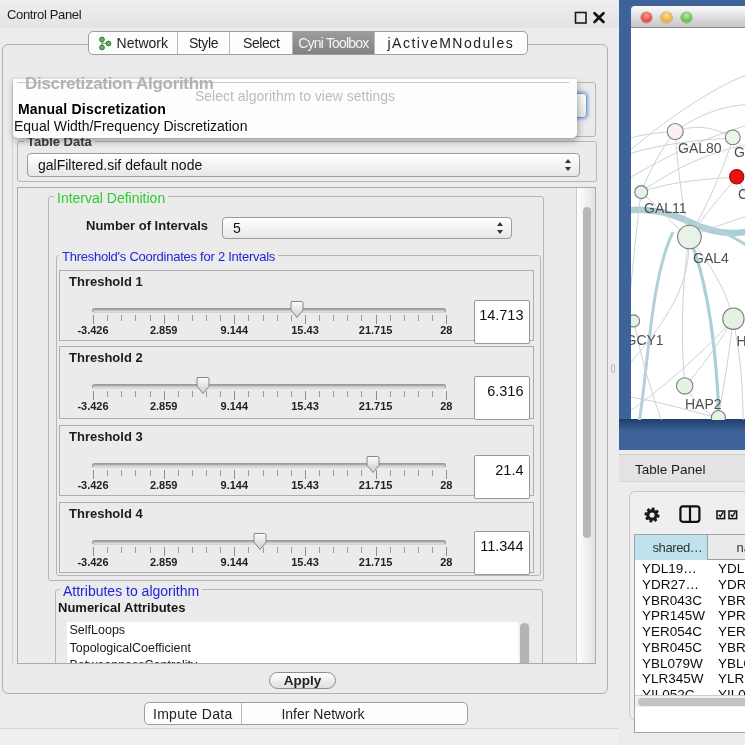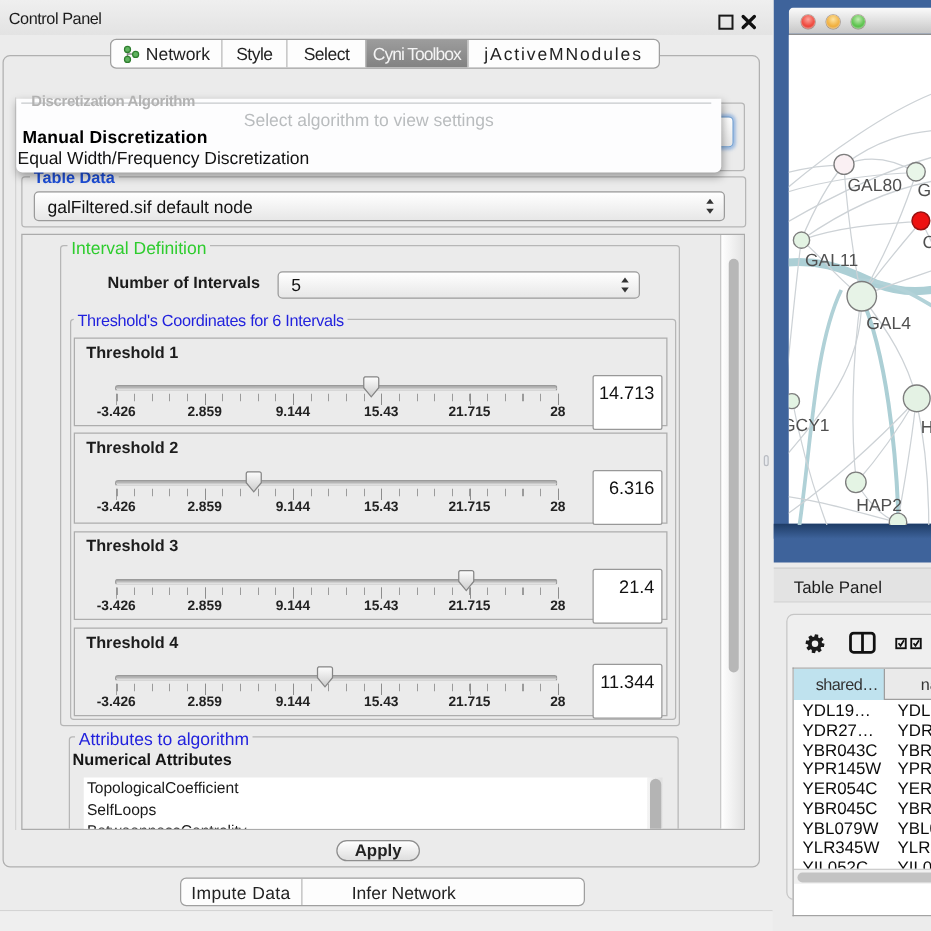--- a/index.html
+++ b/index.html
@@ -69,21 +69,21 @@
 
 #btabs { position:absolute; left:144px; top:702px; width:324px; height:23px; display:flex;
   background:#fdfdfd; border:1px solid #9f9f9f; border-radius:5px; overflow:hidden;
   font-size:14px; color:#222; z-index:5;gap:25px; }
 #btabs .tb { display:flex; align-items:center; justify-content:center; border-right:1px solid #b9b9b9; }
 #btabs .sel { background:linear-gradient(#9c9c9c,#828282); color:#ededed; }
 
 
 #popup { position:absolute; left:13px; top:79px; width:564px; height:59px; background:#fdfdfe;
   border-radius:0 0 5px 5px; box-shadow:1px 3px 7px rgba(0,0,0,0.34); z-index:8; }
-#popup .ghost1 { position:absolute; left:12px; top:-5px; font-size:12px; letter-spacing:-0.3px; font-weight:bold; color:#b2b2b2; }
+#popup .ghost1 { position:absolute; left:12px; top:-5px; font-size:17px; letter-spacing:-0.3px; font-weight:bold; color:#b2b2b2; }
 #popup .line { position:absolute; left:4px; top:3px; width:552px; height:1px; background:#c6c9cc; }
 #popup .ghost2 { position:absolute; left:182px; top:9px; font-size:14px; color:#b9bcbe; }
 #popup .it1 { position:absolute; left:5px; top:21.5px; font-size:14px; letter-spacing:0.2px; font-weight:bold; color:#000; }
 #popup .it2 { position:absolute; left:1px; top:39px; font-size:14px; color:#111; }
 
 
 #bluewin { position:absolute; left:619px; top:0; width:126px; height:450px; background:#3e639b; }
 #wtitle { position:absolute; left:12px; top:5.5px; width:114px; height:22px; border-radius:4px 0 0 0;
   background:linear-gradient(#fbfbfb,#c6c6c6); border-bottom:1px solid #8e8e8e; }
 .tl { position:absolute; top:6.5px; width:10.8px; height:10.8px; border-radius:50%; box-shadow:0 0 0 0.6px rgba(90,60,40,0.45), inset 0 -1px 1px rgba(255,255,255,0.4); }
@@ -135,21 +135,21 @@
     <div class="tb" style="width:53px;letter-spacing:-0.4px">Style</div>
     <div class="tb" style="width:63px;letter-spacing:-0.4px">Select</div>
     <div class="tb sel" style="width:82px;letter-spacing:-0.8px">Cyni Toolbox</div>
     <div class="tb" style="width:153px;border-right:none;letter-spacing:1.5px">jActiveMNodules</div>
   </div>
 
   <div class="group" style="left:17px;top:82px;width:579px;height:55px"></div>
   <div class="combo" style="left:22px;top:92.5px;width:565px;height:25px;
        border:1.5px solid #6f9fd4; box-shadow:0 0 2.5px 1.8px rgba(98,150,215,0.55)"></div>
 
-  <div class="glabel" style="left:24px;top:134px;font-weight:bold;color:#1d4ed8;font-size:13px">Table Data</div>
+  <div class="glabel" style="left:24px;top:134px;font-weight:bold;color:#404040;font-size:13px">Table Data</div>
   <div class="group" style="left:17px;top:141px;width:580px;height:41px"></div>
   <div class="combo" style="left:27px;top:152.5px;width:553px;height:24px">
     <span class="txt">galFiltered.sif default node</span>
     <svg class="updn" width="8" height="14" viewBox="0 0 8 14">
       <path d="M4 1 L7 5 L1 5 Z" fill="#333"></path>
         <path d="M4 13 L7 9 L1 9 Z" fill="#333"></path>
       </svg>
   </div>
 
   <div id="spane">
@@ -160,21 +160,21 @@
 
       <div class="abs" style="left:85px;top:217px;font-size:13px;font-weight:bold;color:#1c1c1c">Number of Intervals</div>
       <div class="combo" style="left:221px;top:216px;width:290px;height:21.5px">
         <span class="txt">5</span>
         <svg class="updn" width="8" height="14" viewBox="0 0 8 14">
           <path d="M4 1 L7 5 L1 5 Z" fill="#333"></path>
             <path d="M4 13 L7 9 L1 9 Z" fill="#333"></path>
           </svg>
       </div>
 
-      <div class="glabel" style="left:58px;top:248px;color:#2222dd;font-size:13px;letter-spacing:-0.25px">Threshold's Coordinates for 6 Intervals</div>
+      <div class="glabel" style="left:58px;top:248px;color:#2222dd;font-size:13px;letter-spacing:-0.25px">Threshold's Coordinates for 2 Intervals</div>
       <div class="group" style="left:55px;top:254px;width:485px;height:321px"></div>
 
 <div class="tbox" style="top:269px;height:71px">
   <div class="tname">Threshold 1</div>
   <div class="groove"></div>
   <div class="ticks"></div>
   <div class="ticksM"></div>
   <div class="tlab" style="left:3.0px">-3.426</div>
           <div class="tlab" style="left:73.7px">2.859</div>
           <div class="tlab" style="left:144.3px">9.144</div>
@@ -256,22 +256,22 @@
             </defs>
     <path d="M2.5 1.5 h10 a1.5 1.5 0 0 1 1.5 1.5 v7.2 L8 17.5 L2 10.2 V3 a1.5 1.5 0 0 1 1.5-1.5 Z" fill="url(#thg4)" stroke="#858585" stroke-width="1"></path>
   </svg>
   <div class="vbox">11.344</div>
 </div>
 
       <div class="glabel" style="left:59px;top:581.5px;color:#2222dd">Attributes to algorithm</div>
       <div class="group" style="left:54px;top:588px;width:488px;height:90px"></div>
       <div class="abs" style="left:57px;top:599px;font-size:13px;font-weight:bold;color:#151515">Numerical Attributes</div>
       <div id="numlist">
+          <div>SelfLoops</div>
           <div>TopologicalCoefficient</div>
-          <div>SelfLoops</div>
           <div>BetweennessCentrality</div>
         </div>
       <div id="listsb">
           <div class="th"></div>
         </div>
     </div>
     <div id="vsb">
         <div class="th"></div>
       </div>
   </div>

